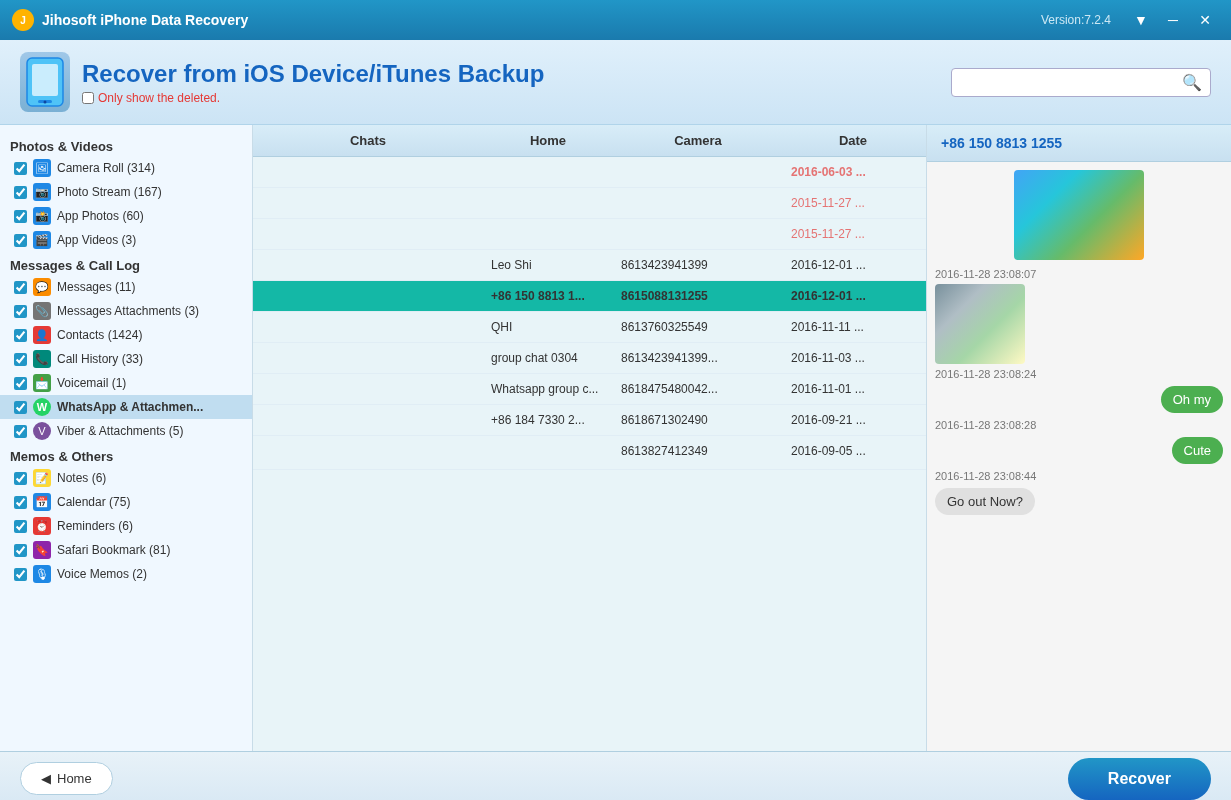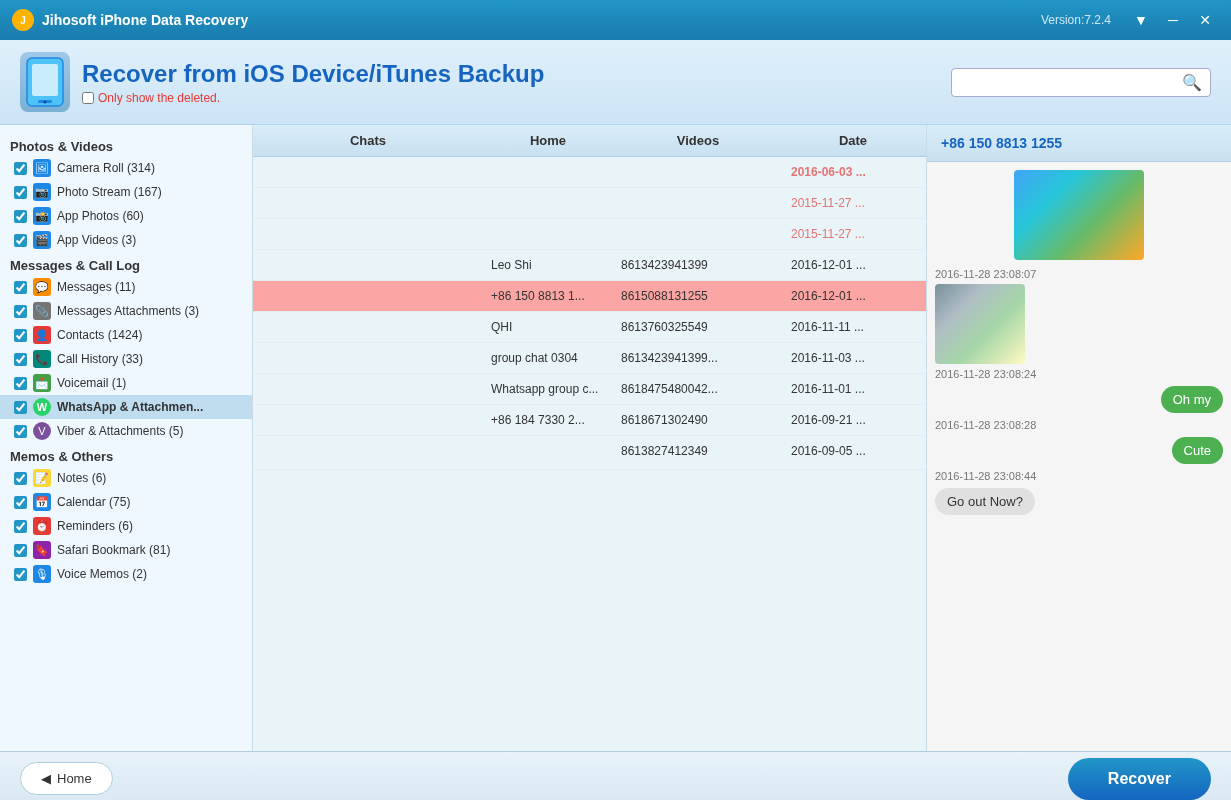--- a/index.html
+++ b/index.html
@@ -82,21 +82,21 @@
     }
     .table-header-cell { font-size: 13px; font-weight: bold; color: #333; text-align: center; }
     .table-body { flex: 1; overflow-y: auto; }
     .table-row {
       display: grid;
       grid-template-columns: 230px 130px 170px 140px;
       border-bottom: 1px solid #e0edf5;
       padding: 6px 0;
       cursor: pointer;
     }
-    .table-row.selected { background: #fca5a5; }
+    .table-row.selected { background: #14b8a6; font-weight: bold; }
     .table-row.deleted { color: #e57373; }
     .table-cell { font-size: 12px; padding: 2px 8px; overflow: hidden; text-overflow: ellipsis; white-space: nowrap; color: #333; }
 
     
     .right-panel {
       width: 305px;
       background: #f5f5f5;
       border-left: 1px solid #c8dce8;
       display: flex;
       flex-direction: column;
@@ -284,21 +284,21 @@
       <input type="checkbox" checked="" style="">
       <span class="item-icon icon-blue">🎙</span>
       <span>Voice Memos (2)</span>
     </div>
   </div>
 
   <div class="content">
     <div class="table-header">
       <div class="table-header-cell">Chats</div>
       <div class="table-header-cell">Home</div>
-      <div class="table-header-cell">Videos</div>
+      <div class="table-header-cell">Camera</div>
       <div class="table-header-cell">Date</div>
     </div>
     <div class="table-body" id="tableBody">
     <div class="table-row deleted">
           <div class="table-cell" style="color: transparent; filter: blur(3.5px);">Where all you go?</div>
           <div class="table-cell" style="color: rgb(229, 115, 115);"></div>
           <div class="table-cell" style="color: transparent; filter: blur(3.5px);">8613423941399...</div>
           <div class="table-cell" style="color: rgb(229, 115, 115); font-weight: bold;">2016-06-03 ...</div>
         </div>
         <div class="table-row deleted">

